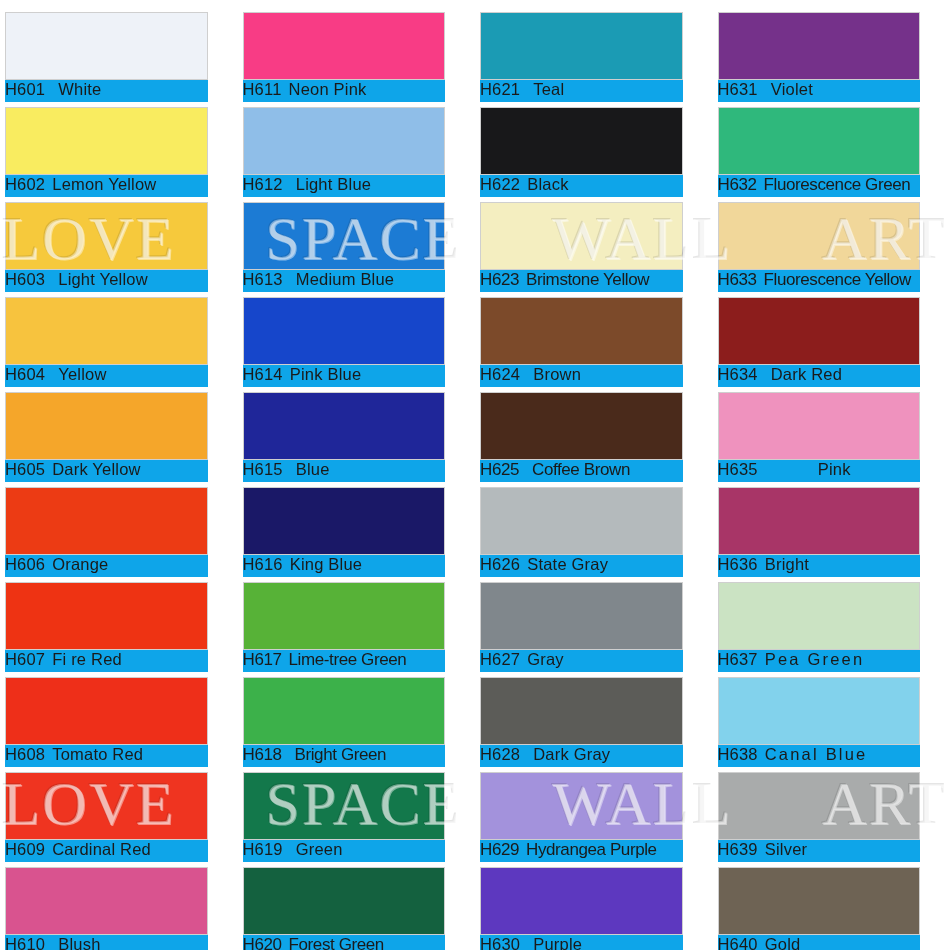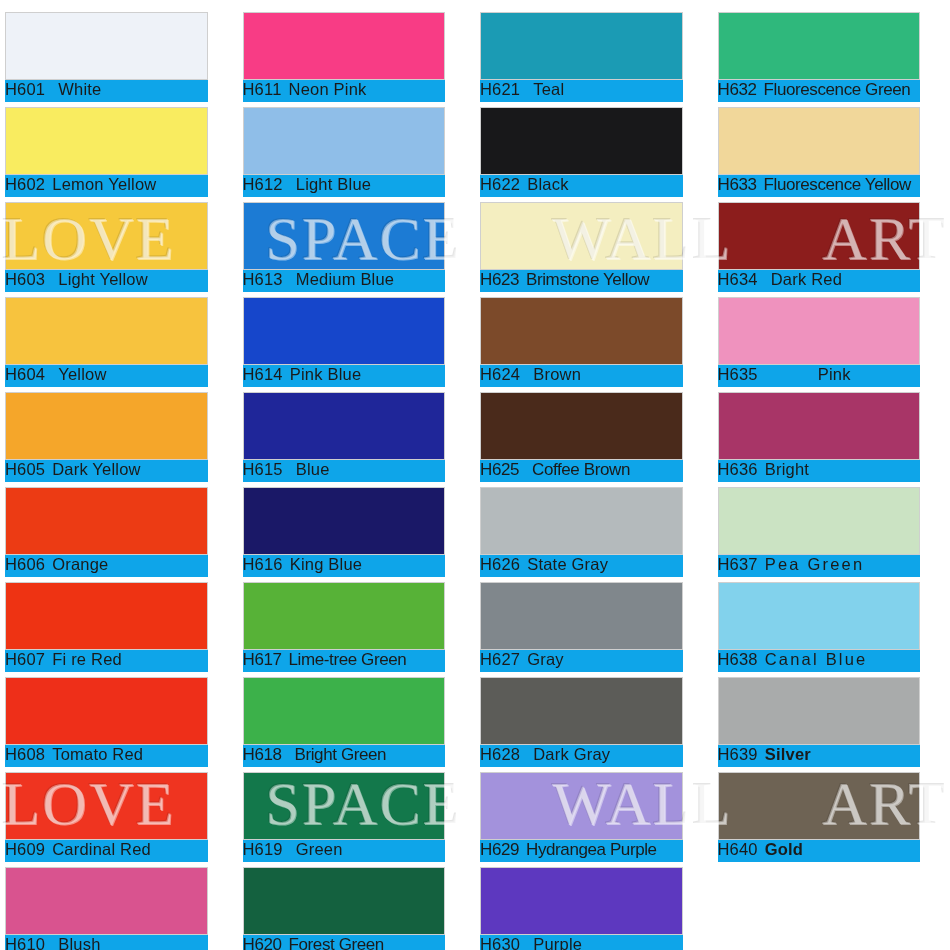--- a/index.html
+++ b/index.html
@@ -90,21 +90,21 @@
   .swatch-code {
     flex: 0 0 auto;
   }
   .swatch-name {
     flex: 0 0 auto;
   }
   .gap-sm { width: 7px; flex: 0 0 auto; }
   .gap-md { width: 13px; flex: 0 0 auto; }
   .gap-xl { width: 60px; flex: 0 0 auto; }
   .tight { letter-spacing: -0.4px; font-size: 17px; }
-  .bold { font-weight: bold; }
+  .bold { font-weight: normal; }
   .tracked { letter-spacing: 2.2px; }
 </style>
 </head>
 <body>
 
 <div id="chart-root">
 
   <div class="columns" id="columns-container">
       <div class="swatch-column">
         <div class="swatch-cell">
@@ -346,20 +346,28 @@
         <div class="swatch-cell">
           <div class="swatch-chip" style="background: rgb(93, 56, 191);"></div>
           <div class="swatch-label">
             <span class="swatch-code">H630</span>
             <span class="gap-md"></span>
             <span class="swatch-name">Purple</span>
           </div>
         </div>
       </div>
       <div class="swatch-column">
+        <div class="swatch-cell">
+          <div class="swatch-chip" style="background: rgb(117, 49, 138);"></div>
+          <div class="swatch-label">
+            <span class="swatch-code">H631</span>
+            <span class="gap-md"></span>
+            <span class="swatch-name">Violet</span>
+          </div>
+        </div>
         <div class="swatch-cell">
           <div class="swatch-chip" style="background: rgb(47, 184, 124);"></div>
           <div class="swatch-label tight">
             <span class="swatch-code">H632</span>
             <span class="gap-sm"></span>
             <span class="swatch-name">Fluorescence Green</span>
           </div>
         </div>
         <div class="swatch-cell">
           <div class="swatch-chip" style="background: rgb(241, 215, 154);"></div>

